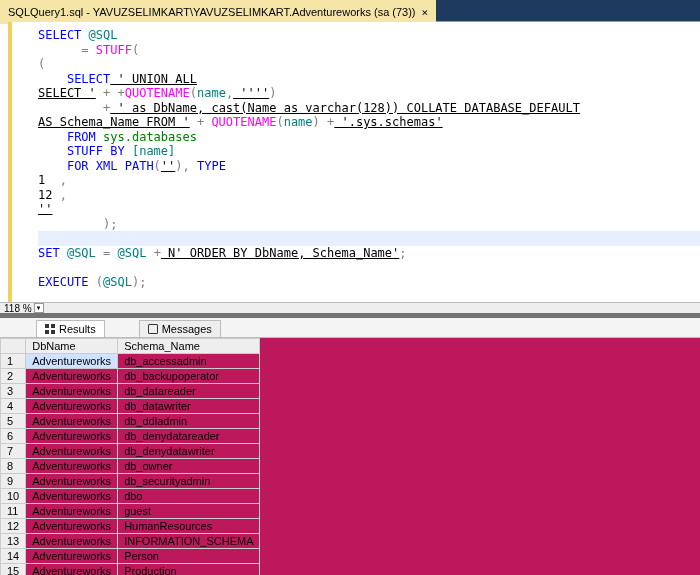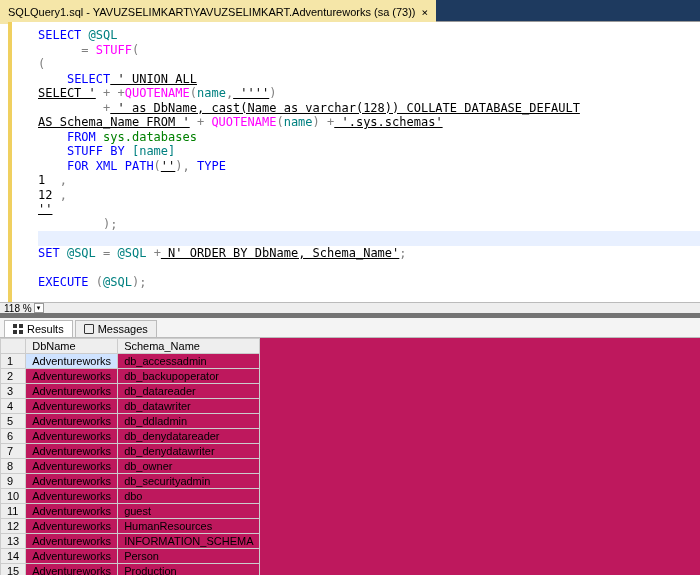--- a/index.html
+++ b/index.html
@@ -12,21 +12,21 @@
   .k-blue { color: #0000ff; }
   .k-teal { color: #008080; }
   .k-magenta { color: #ff00ff; }
   .k-red { color: #000000; text-decoration: underline; }
   .k-gray { color: #808080; }
   .k-green { color: #008000; }
   .hl { background: #e8f0ff; display: inline-block; width: 100%; }
   .zoombar { background: #eee; border-top: 1px solid #bbb; border-bottom: 5px solid #737373; height: 16px; display: flex; align-items: center; font-size: 10px; padding-left: 4px; gap: 2px; }
   .zoom-dd { border: 1px solid #999; background: #fff; width: 10px; height: 10px; display: inline-flex; align-items: center; justify-content: center; font-size: 7px; }
   .result-tabs { background: #f4f4f4; border-bottom: 1px solid #bbb; display: flex; height: 20px; align-items: flex-end; padding-left: 4px; }
-  .rtab { border: 1px solid #bbb; border-bottom: none; background: #fff; padding: 2px 8px; font-size: 11px; display: flex; align-items: center; gap: 4px; margin-right: 2px; }
+  .rtab { border: 1px solid #bbb; border-bottom: none; background: #fff; padding: 2px 8px; font-size: 11px; display: flex; align-items: center; gap: 4px; margin-right: 2px; margin-left: 32px; }
   .rtab.inactive { background: #eee; }
   .ricon { width: 10px; height: 10px; display: inline-block; }
   .ricon-grid { background: linear-gradient(#333,#333) 0 0/4px 4px no-repeat, linear-gradient(#333,#333) 6px 0/4px 4px no-repeat, linear-gradient(#333,#333) 0 6px/4px 4px no-repeat, linear-gradient(#333,#333) 6px 6px/4px 4px no-repeat; }
   .ricon-msg { border: 1px solid #333; border-radius: 1px; position: relative; }
   .grid-wrap { flex: 1; overflow: auto; background: #be185d; }
   table.grid { border-collapse: collapse; font-size: 11px; }
   table.grid th, table.grid td { border: 1px solid #ccc; padding: 1px 6px; text-align: left; height: 13px; white-space: nowrap; }
   table.grid th { background: #eee; font-weight: normal; }
   .rowhdr { background: #eee; text-align: center; width: 22px; }
   .col0 { width: 70px; }

